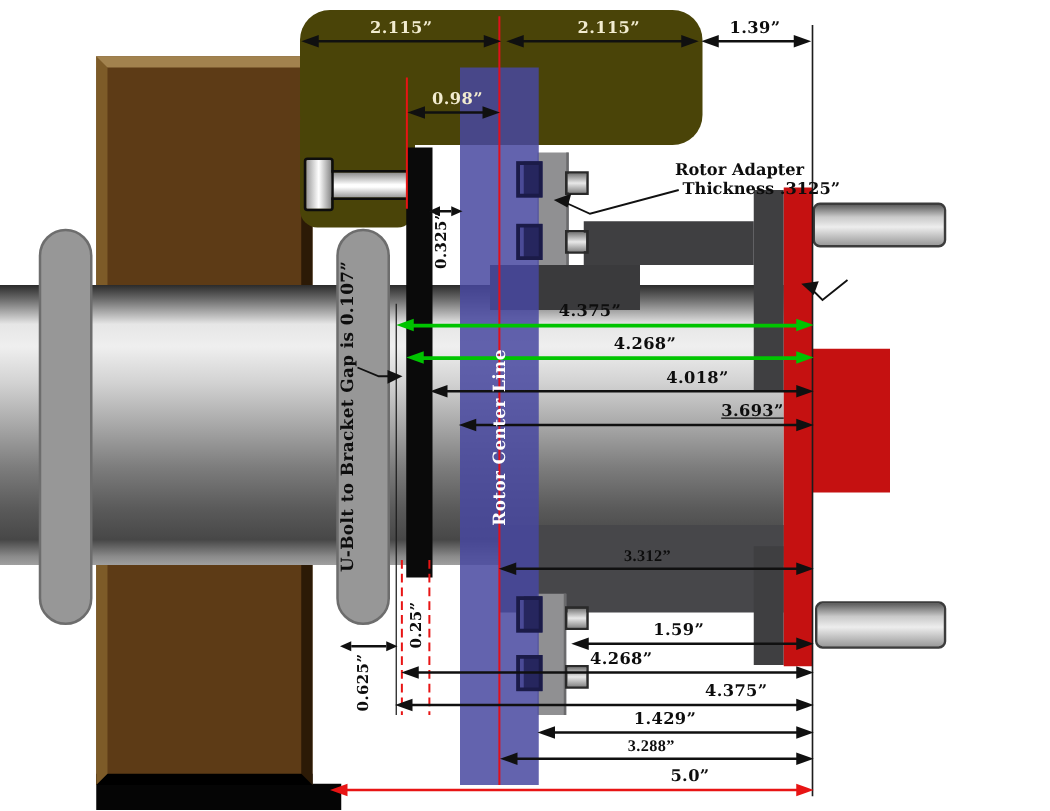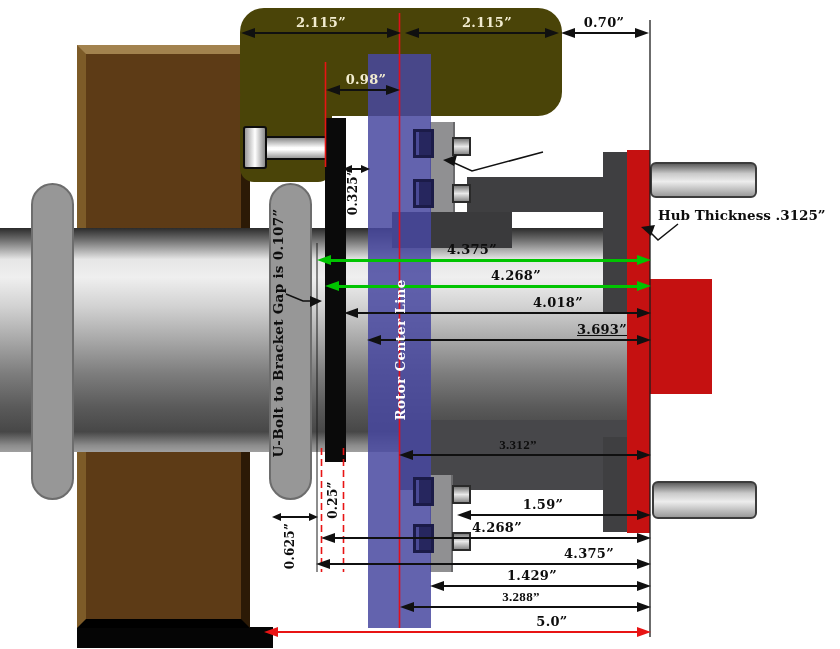--- a/index.html
+++ b/index.html
@@ -115,21 +115,21 @@
   <div class="dim" style="left:406px;top:33px;width:152px;">
     <div class="ln"></div>
       <div class="al"></div>
       <div class="ar"></div>
     <span class="dlbl cream" style="left:81px;">2.115”</span>
   </div>
   <div class="dim" style="left:562px;top:33px;width:86px;">
     <div class="ln"></div>
       <div class="al"></div>
       <div class="ar"></div>
-    <span class="dlbl" style="left:42px;">0.70”</span>
+    <span class="dlbl" style="left:42px;">1.39”</span>
   </div>
   <div class="dim" style="left:327px;top:90px;width:72px;">
     <div class="ln"></div>
       <div class="al"></div>
       <div class="ar"></div>
     <span class="dlbl cream" style="left:39px;">0.98”</span>
   </div>
 
   <div class="dim green" style="left:318px;top:260px;width:332px;">
     <div class="ln"></div>
@@ -208,15 +208,18 @@
       <div class="al"></div>
       <div class="ar"></div>
   </div>
 
   <div class="rot" style="left:353px;top:192px;">0.325”</div>
   <div class="rot" style="left:333px;top:500px;">0.25”</div>
   <div class="rot" style="left:290px;top:546px;">0.625”</div>
   <div class="rot" style="left:278px;top:333px;font-size:13.5px;">U-Bolt to Bracket Gap is  0.107”</div>
   <div class="rot" style="left:400px;top:350px;font-size:13.5px;color:#ffffff;">Rotor Center Line</div>
 
-  <div class="note" style="left:658px;top:207px;font-size:13.5px;">Hub Thickness .3125”</div>
+  <div class="note" style="left:540px;top:130px;font-size:13px;line-height:14.5px;">
+    <div>Rotor Adapter</div>
+    <div style="margin-left:6px;">Thickness .3125”</div>
+  </div>
 
 </div>
 
 </body></html>

